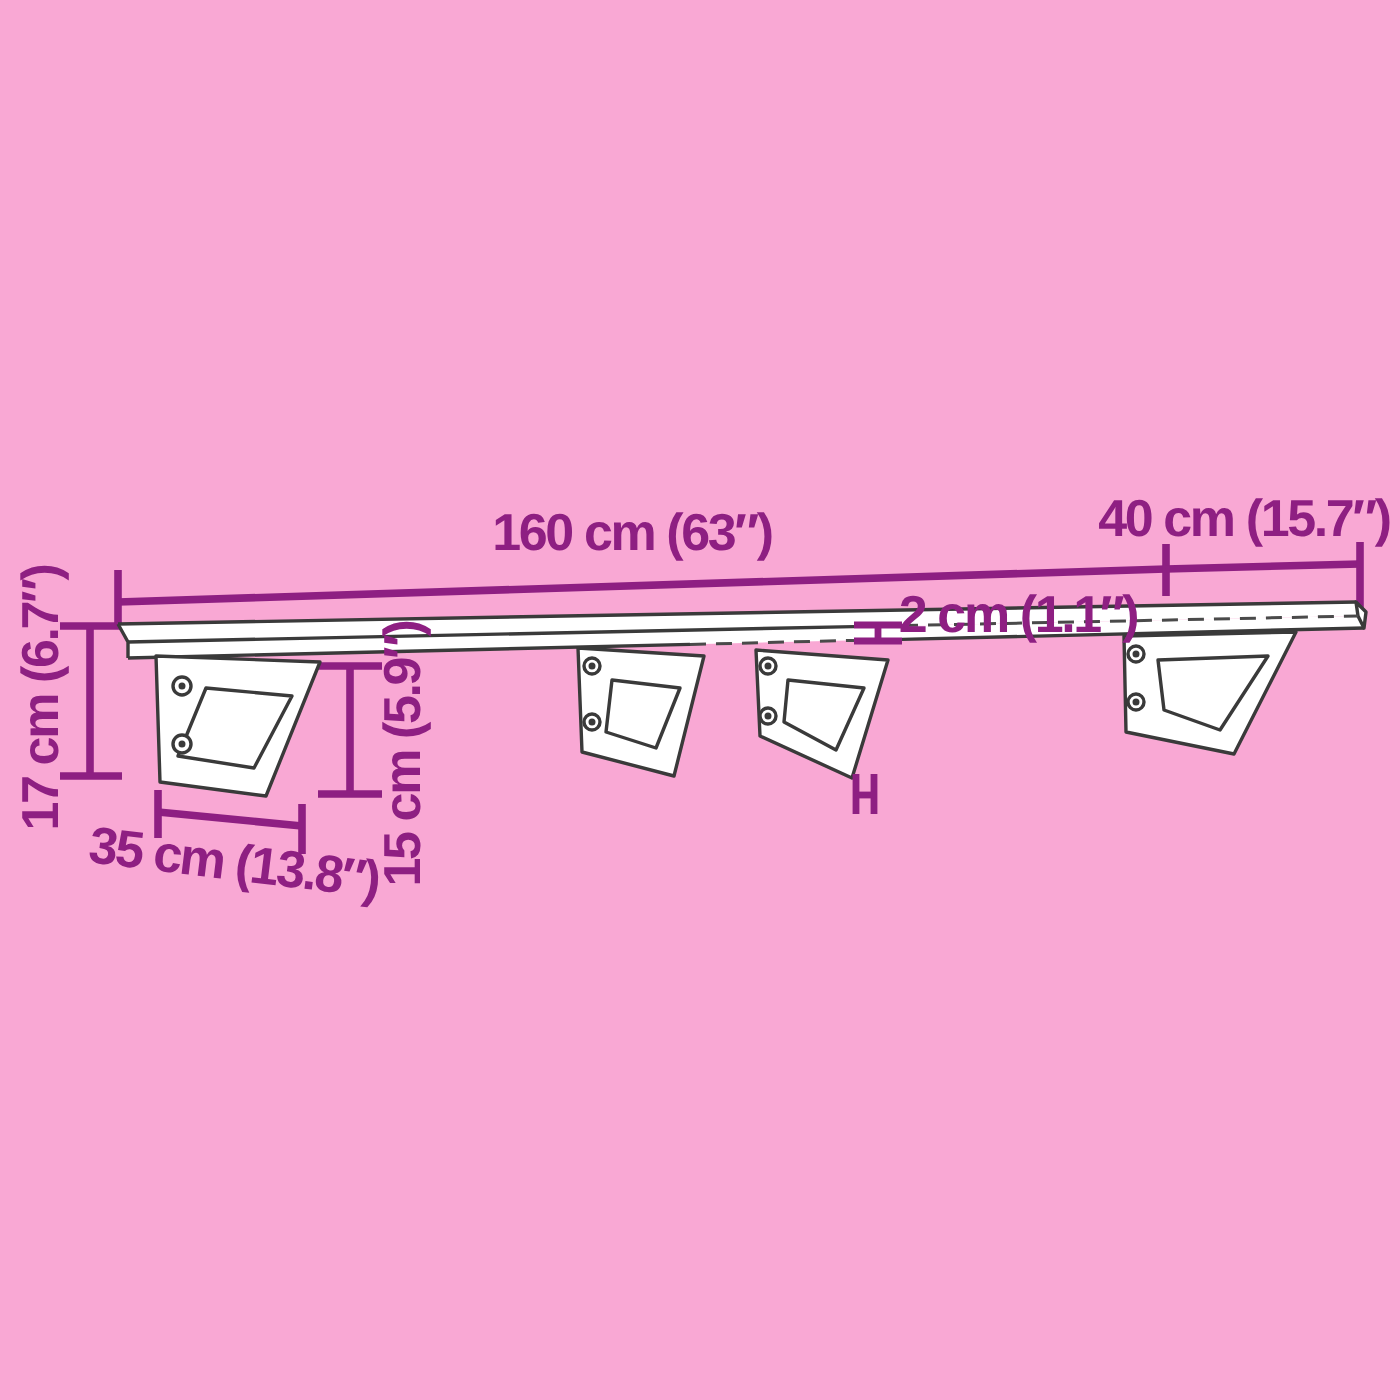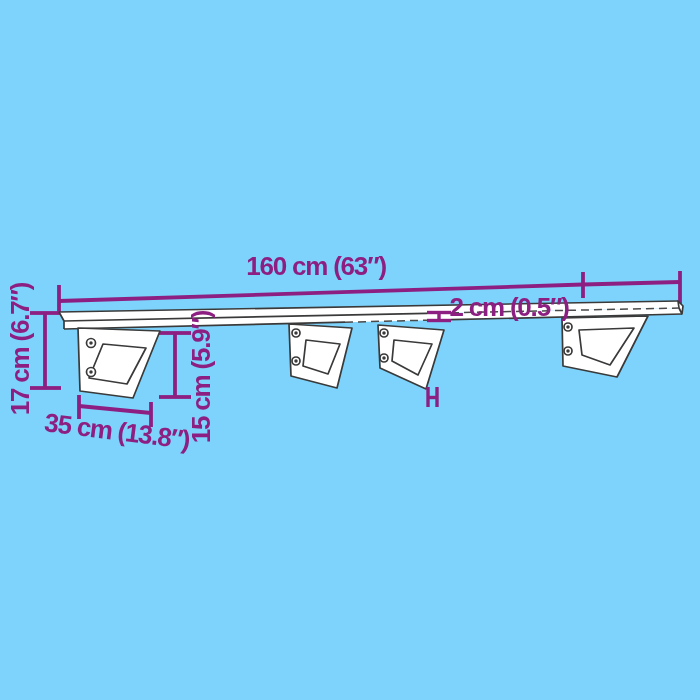--- a/index.html
+++ b/index.html
@@ -1,17 +1,17 @@
 <!DOCTYPE html>
 <html><head>
 <meta charset="utf-8">
 <style>
   html,body{margin:0;padding:0;background:#ffffff;}
   #stage{
-    position:relative;width:700px;height:700px;background:#7dd3fc;overflow:hidden;
+    position:relative;width:700px;height:700px;background:#f9a8d4;overflow:hidden;
     font-family:"Liberation Sans","DejaVu Sans",sans-serif;
   }
   #drawing{position:absolute;left:0;top:0;}
   .dim-label{
     position:absolute;color:#8E1F82;font-weight:700;font-size:26px;
     letter-spacing:-1.2px;white-space:nowrap;line-height:1;
     transform:translate(-50%,-50%);
   }
   .rot-ccw{transform:translate(-50%,-50%) rotate(-90deg);}
   .tilt{transform:translate(-50%,-50%) rotate(7deg);}
@@ -113,22 +113,23 @@
 
     <g stroke="#8E1F82" stroke-width="3.4" fill="none">
       <line x1="428" y1="387" x2="428" y2="407"></line>
       <line x1="437" y1="387" x2="437" y2="407"></line>
       <line x1="428" y1="397.5" x2="437" y2="397.5"></line>
     </g>
   </svg>
 
   <div class="dim-label" style="left:316px;top:266px;">160 cm (63″)</div>
 
+  <div class="dim-label" style="left:622px;top:259px;">40 cm (15.7″)</div>
 
-  <div class="dim-label" style="left:509px;top:307px;">2 cm (0.5″)</div>
+  <div class="dim-label" style="left:509px;top:307px;">2 cm (1.1″)</div>
 
 
   <div class="dim-label tilt" style="left:117px;top:431px;">35 cm (13.8″)</div>
 
   <div class="dim-label rot-ccw" style="left:201px;top:377px;">15 cm (5.9″)</div>
 
   <div class="dim-label rot-ccw" style="left:20px;top:349px;">17 cm (6.7″)</div>
 
 </div>
 

